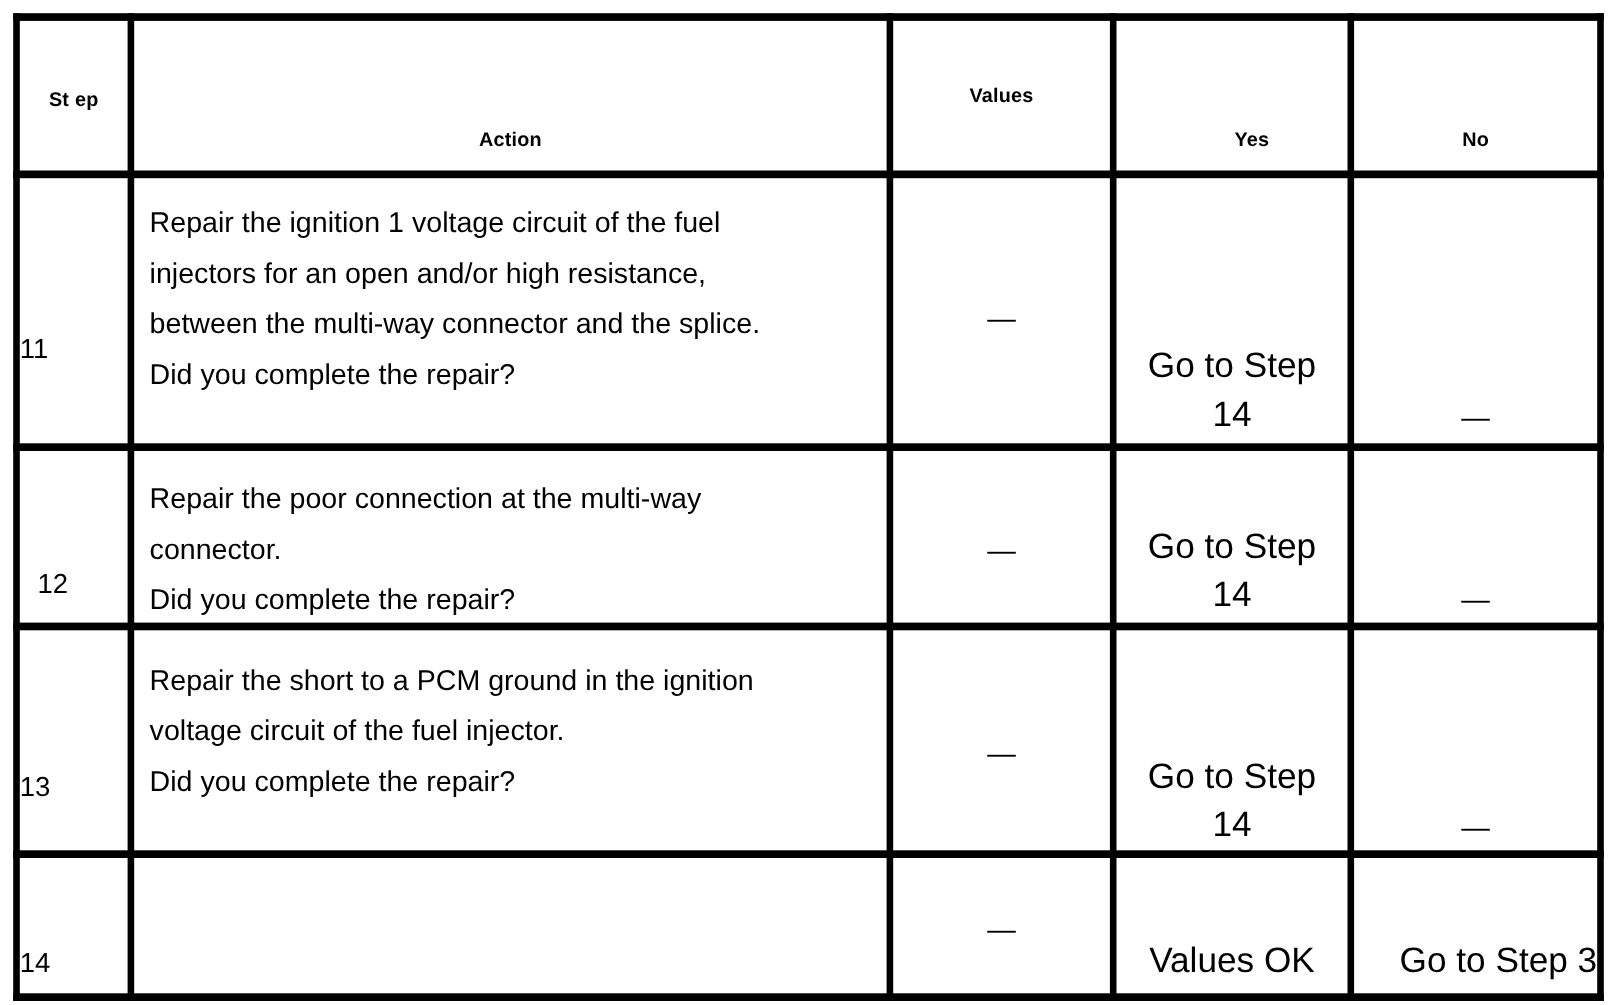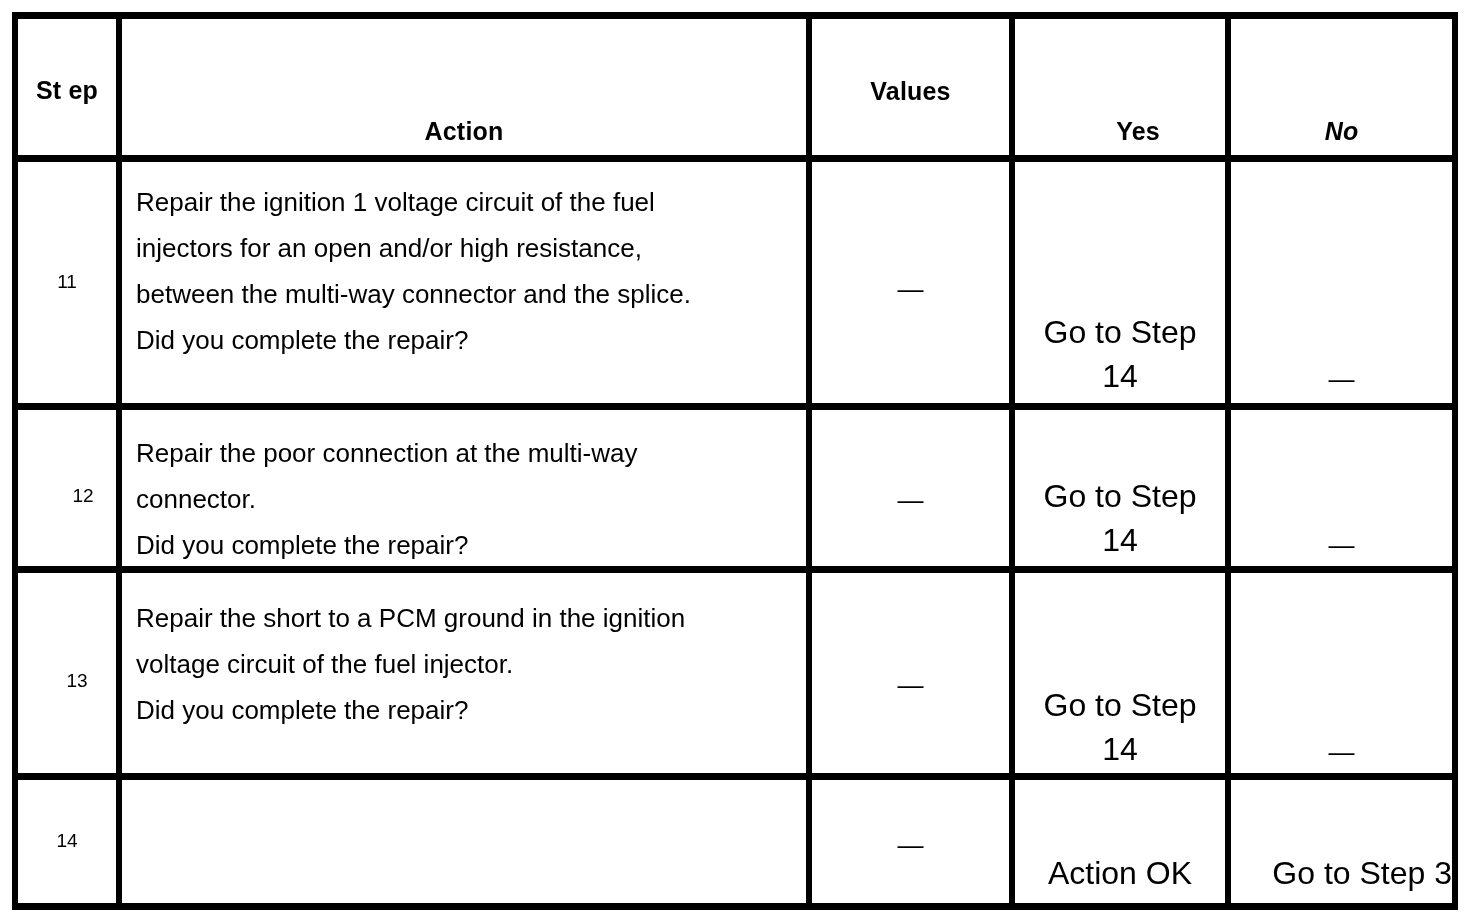--- a/index.html
+++ b/index.html
@@ -50,32 +50,32 @@
     width: 6px;
   }
 
   
   .cell {
     position: absolute;
     box-sizing: border-box;
   }
 
   .hdr {
-    font-size: 25px;
+    font-size: 18px;
     font-weight: bold;
     text-align: center;
     letter-spacing: 0.2px;
   }
   .hdr-step {
     line-height: 40px;
   }
 
   .stepnum {
-    font-size: 19px;
-    text-align: center;
+    font-size: 25px;
+    margin-top: 32px;
   }
 
   .action {
     font-size: 26px;
     line-height: 46px;
     text-align: left;
     white-space: pre-line;
   }
 
   .dash {
@@ -113,21 +113,21 @@
 
     <div class="cell hdr hdr-step" style="left:6px; top:58px; width:98px;">St
 ep</div>
 
     <div class="cell hdr" style="left:800px; top:65px; width:197px;">Values</div>
 
     <div class="cell hdr" style="left:110px; top:105px; width:684px;">Action</div>
 
     <div class="cell hdr" style="left:1003px; top:105px; width:246px;">Yes</div>
 
-    <div class="cell hdr" style="left:1219px; top:105px; width:221px;font-style:italic;">No</div>
+    <div class="cell hdr" style="left:1219px; top:105px; width:221px;">No</div>
 
     <div class="cell stepnum" style="left:6px; top:259px; width:98px;">11</div>
     <div class="cell action" style="left:124px; top:167px; width:660px;">Repair the ignition 1 voltage circuit of the fuel
 injectors for an open and/or high resistance,
 between the multi-way connector and the splice.
 Did you complete the repair?</div>
     <div class="cell dash" style="left:800px; top:262px; width:197px;">—</div>
     <div class="cell yn" style="left:1003px; top:298px; width:210px;">Go to Step
 14</div>
     <div class="cell dash" style="left:1219px; top:352px; width:221px;">—</div>
@@ -145,17 +145,17 @@
     <div class="cell action" style="left:124px; top:583px; width:660px;">Repair the short to a PCM ground in the ignition
 voltage circuit of the fuel injector.
 Did you complete the repair?</div>
     <div class="cell dash" style="left:800px; top:658px; width:197px;">—</div>
     <div class="cell yn" style="left:1003px; top:671px; width:210px;">Go to Step
 14</div>
     <div class="cell dash" style="left:1219px; top:725px; width:221px;">—</div>
 
     <div class="cell stepnum" style="left:6px; top:818px; width:98px;">14</div>
     <div class="cell dash" style="left:800px; top:818px; width:197px;">—</div>
-    <div class="cell yn" style="left:1003px; top:839px; width:210px;">Action OK</div>
+    <div class="cell yn" style="left:1003px; top:839px; width:210px;">Values OK</div>
     <div class="cell yn" style="left:1219px; top:839px; width:221px;text-align:right;">Go to Step 3</div>
 
   </div>
 </div>
 
 </body></html>

